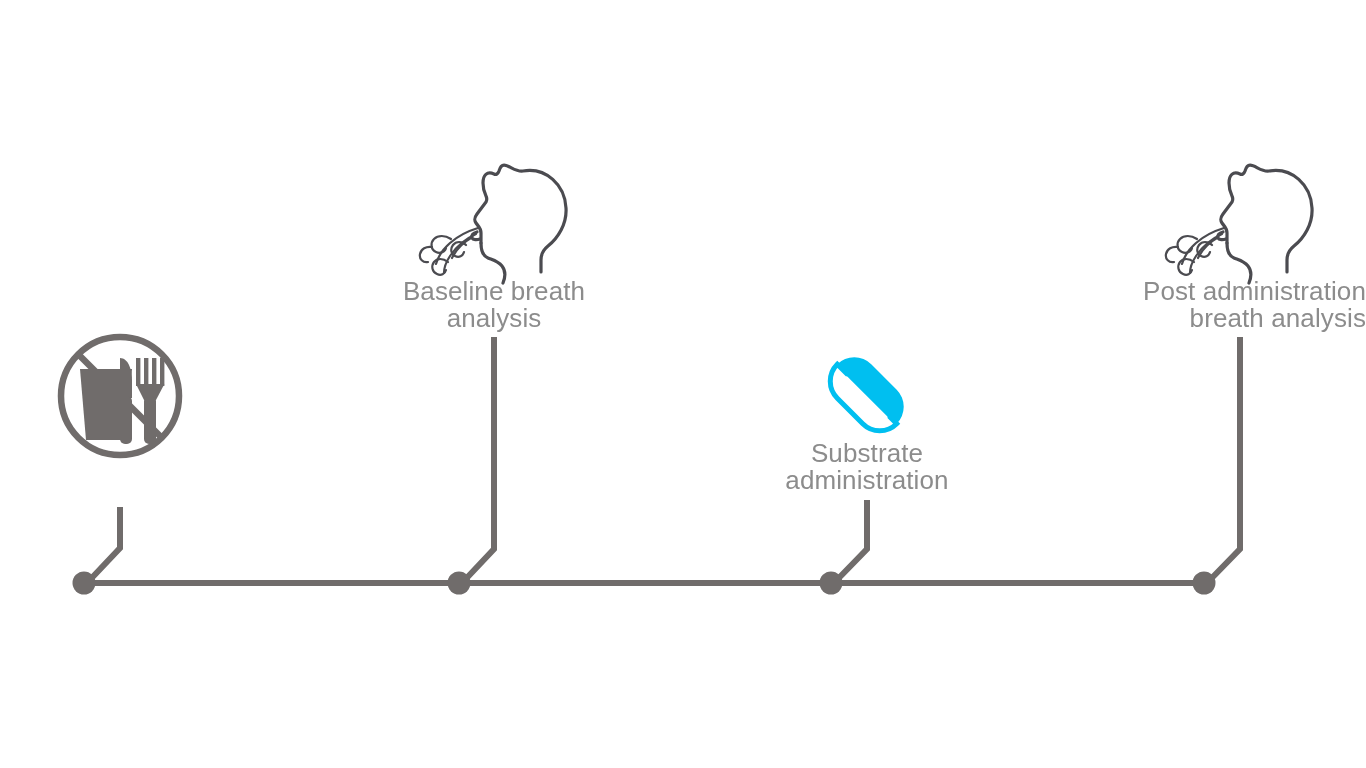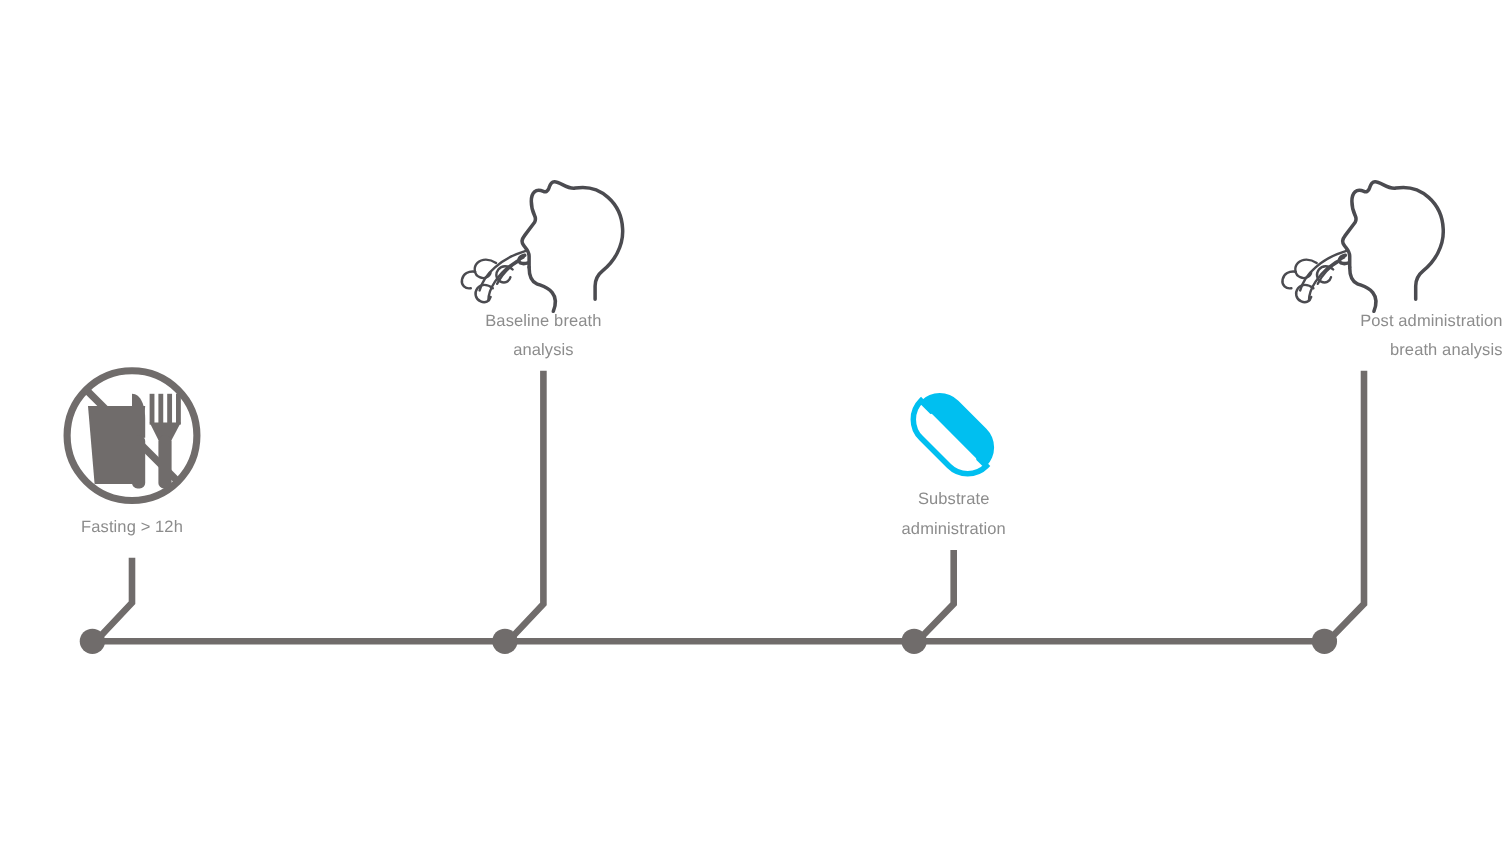--- a/index.html
+++ b/index.html
@@ -24,21 +24,21 @@
     left: 0;
     top: 0;
     width: 1366px;
     height: 768px;
   }
   .node-label {
     position: absolute;
     text-align: center;
     color: #8c8c8c;
     font-family: "Liberation Sans", sans-serif;
-    font-size: 15px;
+    font-size: 26px;
     line-height: 27px;
     letter-spacing: 0.1px;
     white-space: pre-line;
     font-weight: 400;
   }
   #label-fasting {
     left: 0px;
     top: 466px;
     width: 240px;
   }
@@ -206,21 +206,20 @@
         <path d="M448,262
                  C 443,258 437,258 434,262
                  C 431,266 432,272 437,274
                  C 441,276 445,274 446,270"></path>
         <path d="M432,247 C 426,246 421,249 420,254 C 419,259 423,263 428,262"></path>
       </g>
     </g>
 
   </svg>
 
-  <div class="node-label" id="label-fasting">Fasting &gt; 12h</div>
 
   <div class="node-label" id="label-baseline">Baseline breath
 analysis</div>
 
   <div class="node-label" id="label-substrate">Substrate
 administration</div>
 
   <div class="node-label" id="label-post">Post administration
 breath analysis</div>
 

